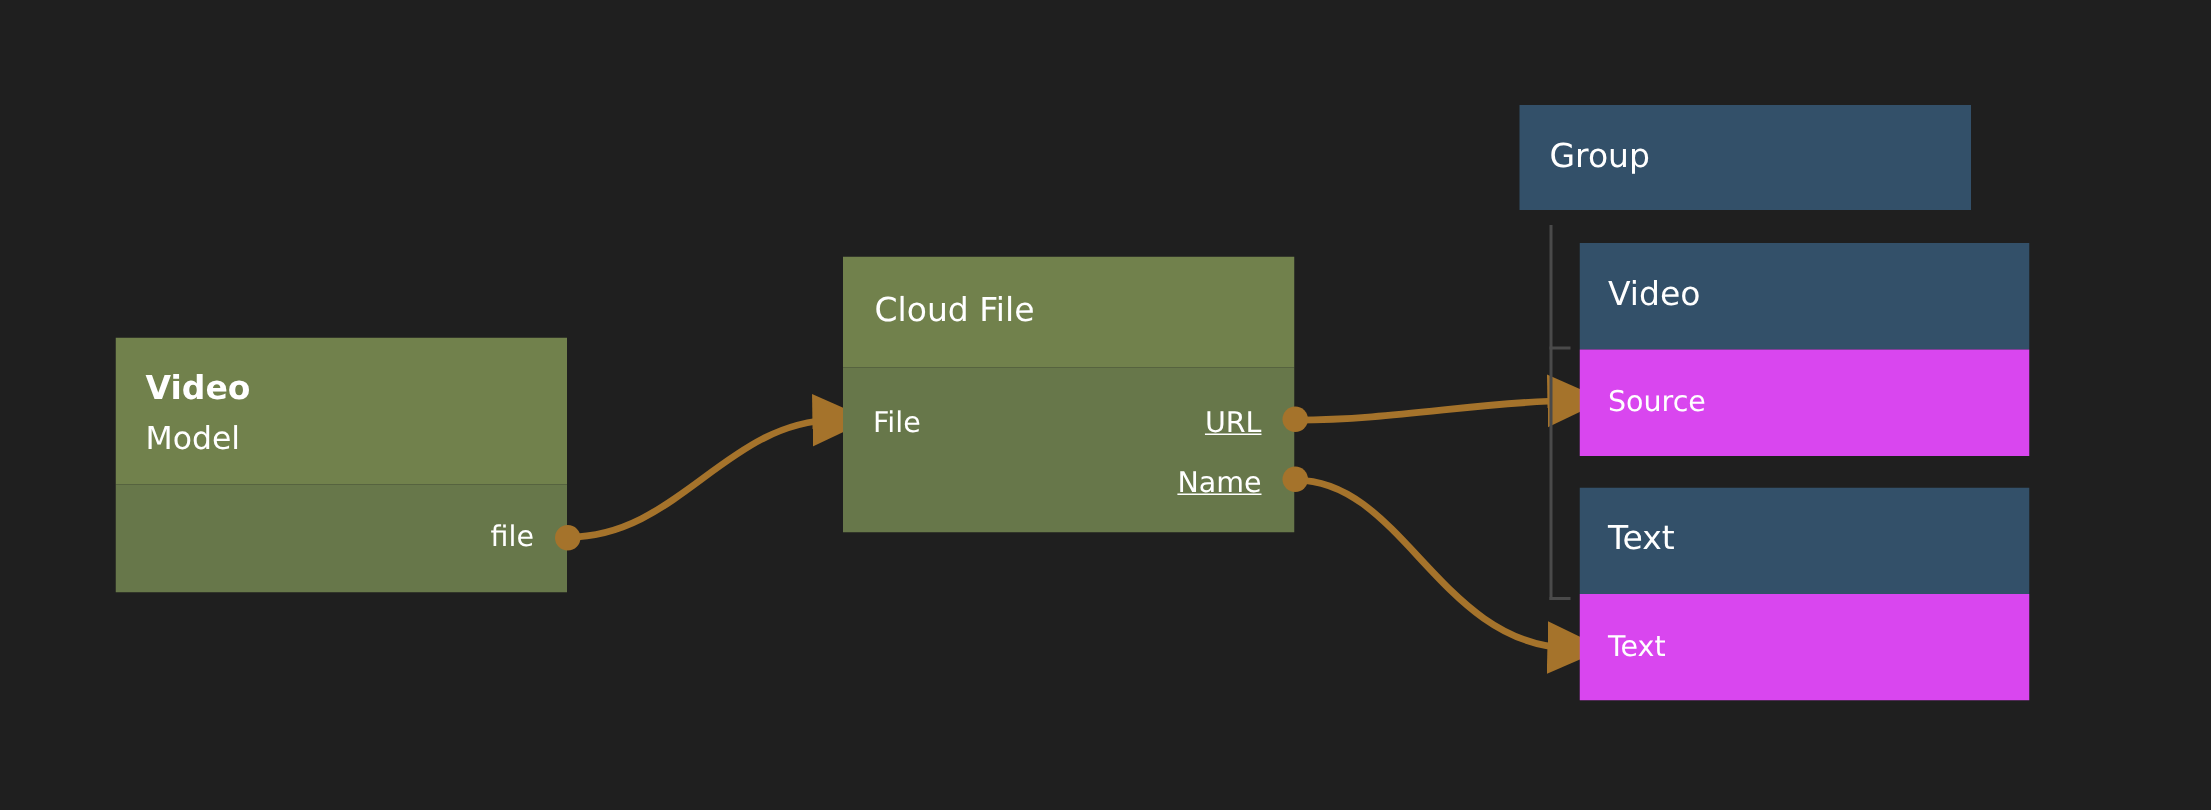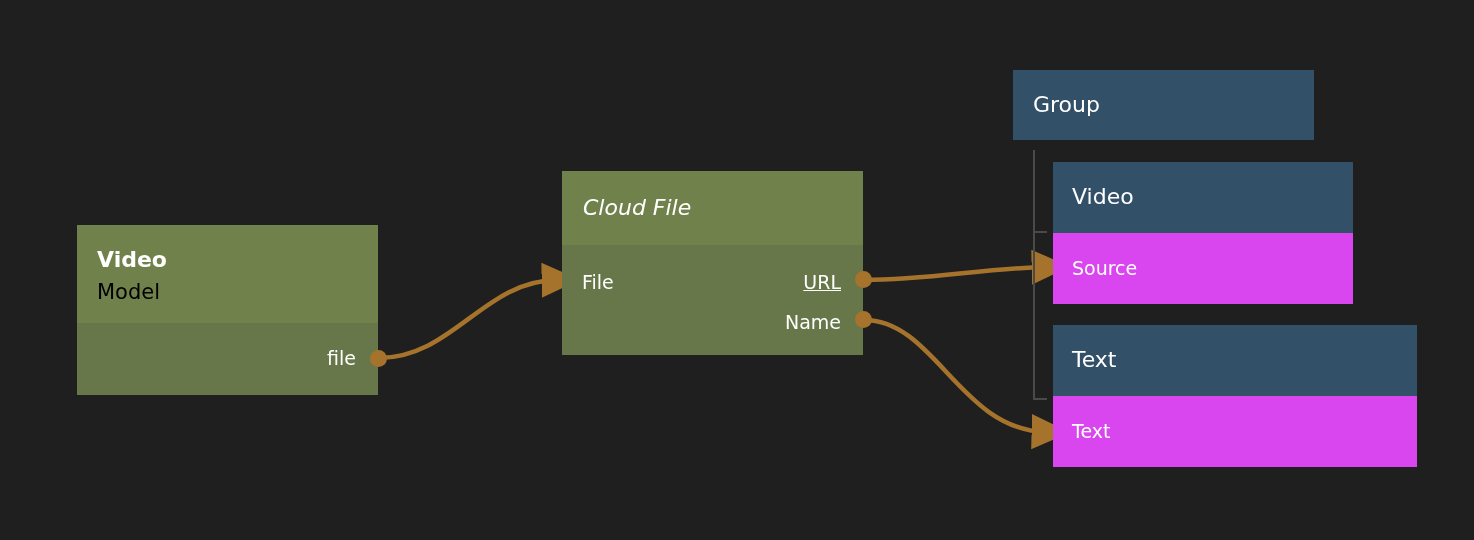--- a/index.html
+++ b/index.html
@@ -53,21 +53,21 @@
 
   .title {
     color: #ffffff;
     font-size: 22px;
     font-weight: 400;
     line-height: 1;
     white-space: nowrap;
   }
   .title.bold { font-weight: 700; }
   .subtitle {
-    color: #000000;
+    color: #ffffff;
     font-size: 21px;
     font-weight: 400;
     line-height: 1;
     white-space: nowrap;
   }
   .port-label {
     position: absolute;
     color: #ffffff;
     font-size: 19px;
     font-weight: 400;
@@ -119,45 +119,45 @@
       <div class="subtitle" style="position:absolute; left:20px; top:57px;">Model</div>
     </div>
     <div class="node-body" style="height:72px;">
       <div class="port-label right" style="top:26px;">file</div>
     </div>
   </div>
   <div class="port-dot" style="left:370px; top:350px;"></div>
 
   <div class="node green" style="left:562px; top:171px; width:301px; height:184px;">
     <div class="node-header" style="height:74px;">
-      <div class="title" style="position:absolute; left:21px; top:26px;font-style:italic;">Cloud File</div>
+      <div class="title" style="position:absolute; left:21px; top:26px;">Cloud File</div>
     </div>
     <div class="node-body" style="height:110px;">
       <div class="port-label left" style="top:28px;">File</div>
       <div class="port-label right" style="top:28px;text-decoration:underline;">URL</div>
-      <div class="port-label right" style="top:68px;">Name</div>
+      <div class="port-label right" style="top:68px;text-decoration:underline;">Name</div>
     </div>
   </div>
   <div class="port-dot" style="left:855px; top:271px;"></div>
   <div class="port-dot" style="left:855px; top:311px;"></div>
 
   <div class="node flat-blue" style="left:1013px; top:70px; width:301px; height:70px;text-align:center;">
     <div class="title" style="position:absolute; left:20px; top:24px;">Group</div>
   </div>
 
   <div class="node blue" style="left:1053px; top:162px; width:300px; height:142px;">
     <div class="node-header" style="height:71px;">
       <div class="title" style="position:absolute; left:19px; top:24px;">Video</div>
     </div>
     <div class="node-body" style="height:71px;">
       <div class="port-label left" style="top:26px; left:19px;">Source</div>
     </div>
   </div>
 
-  <div class="node blue" style="left:1053px; top:325px; width:364px; height:142px;">
+  <div class="node blue" style="left:1053px; top:325px; width:300px; height:142px;">
     <div class="node-header" style="height:71px;">
       <div class="title" style="position:absolute; left:19px; top:24px;">Text</div>
     </div>
     <div class="node-body" style="height:71px;">
       <div class="port-label left" style="top:26px; left:19px;">Text</div>
     </div>
   </div>
 
 </div>
 

